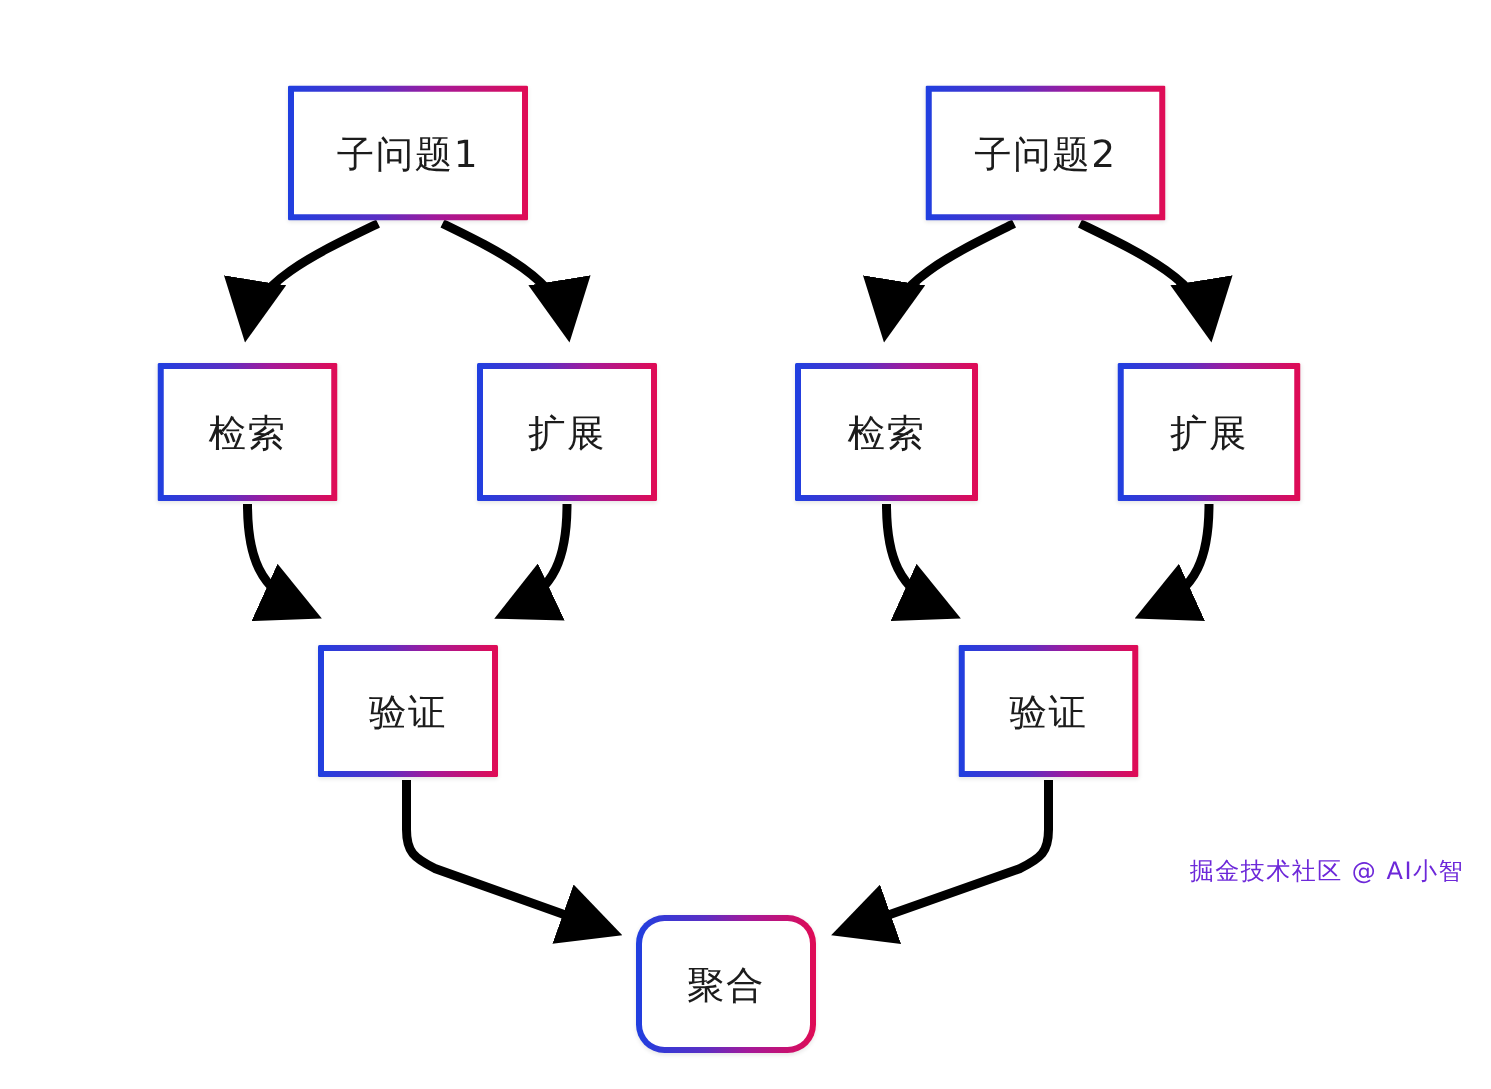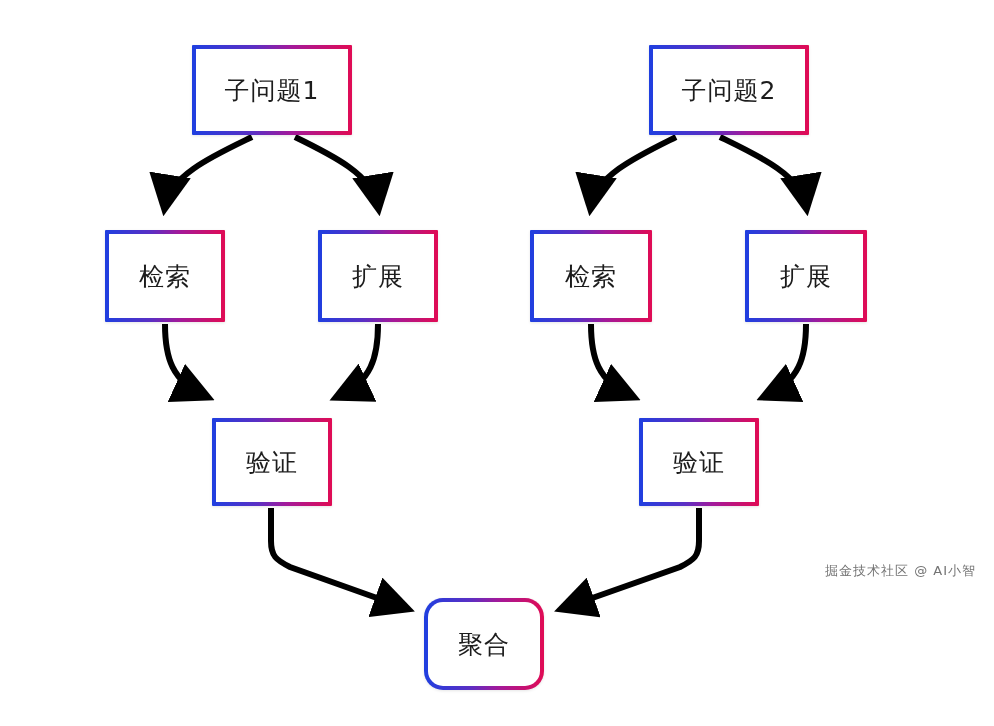--- a/index.html
+++ b/index.html
@@ -10,21 +10,21 @@
   body {
     width: 994px;
     height: 726px;
     position: relative;
     overflow: hidden;
     font-family: "DejaVu Sans", "Liberation Sans", sans-serif;
   }
 
   #diagram-canvas {
     position: absolute;
-    top: 0;
+    top: 12px;
     left: 0;
     width: 994px;
     height: 594px;
   }
 
   
   #arrow-layer {
     position: absolute;
     top: 0;
     left: 0;
@@ -56,39 +56,39 @@
     color: #1c1c1c;
     font-size: 25px;
     line-height: 1;
     letter-spacing: 1px;
     white-space: nowrap;
     font-weight: 400;
   }
 
   
   #node-sub1      { left: 192px; top: 45px;  width: 160px; height: 90px; }
-  #node-sub2      { left: 617px; top: 45px;  width: 160px; height: 90px; margin-left: 32px; }
+  #node-sub2      { left: 617px; top: 45px;  width: 160px; height: 90px; }
 
   #node-l-ret     { left: 105px; top: 230px; width: 120px; height: 92px; }
   #node-l-exp     { left: 318px; top: 230px; width: 120px; height: 92px; }
   #node-r-ret     { left: 530px; top: 230px; width: 122px; height: 92px; }
   #node-r-exp     { left: 745px; top: 230px; width: 122px; height: 92px; }
 
   #node-l-val     { left: 212px; top: 418px; width: 120px; height: 88px; }
   #node-r-val     { left: 639px; top: 418px; width: 120px; height: 88px; }
 
   #node-agg       { left: 424px; top: 598px; width: 120px; height: 92px; border-radius: 19px; }
 
   #watermark {
     position: absolute;
     right: 18px;
     bottom: 14px;
     z-index: 3;
-    color: #737373;
-    font-size: 13px;
+    color: #6d28d9;
+    font-size: 16px;
     letter-spacing: 1px;
     white-space: nowrap;
     user-select: none;
   }
 </style>
 </head>
 <body>
 
 <div id="diagram-canvas">
 

